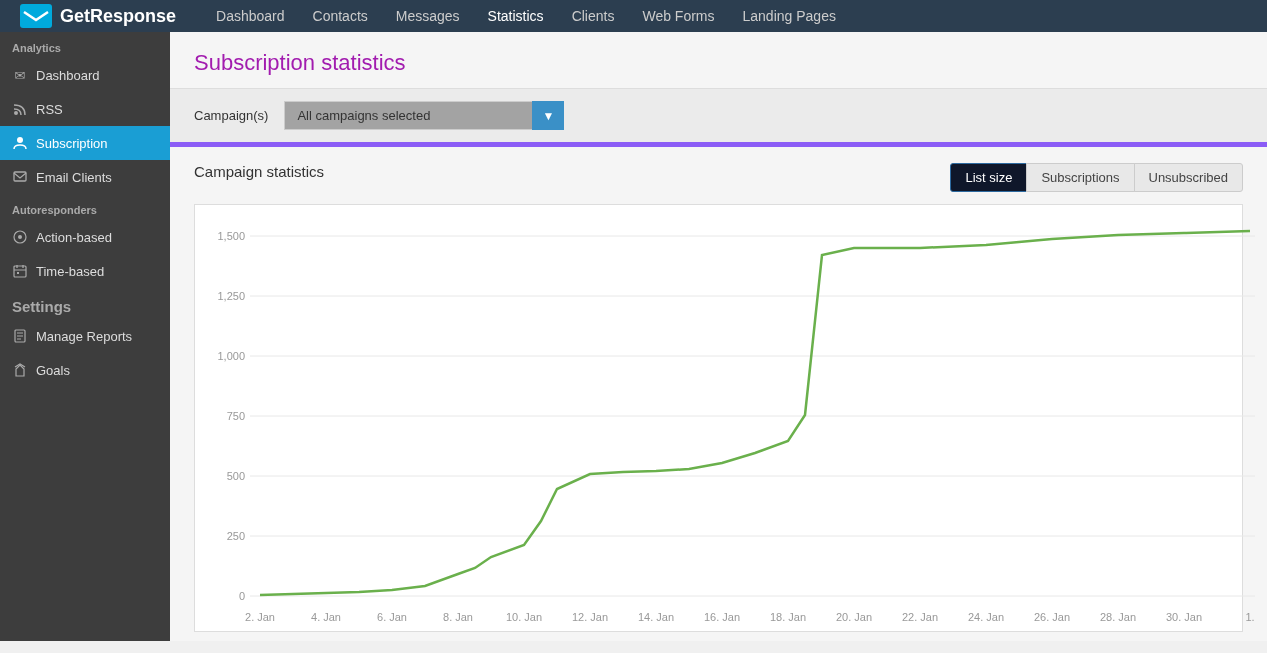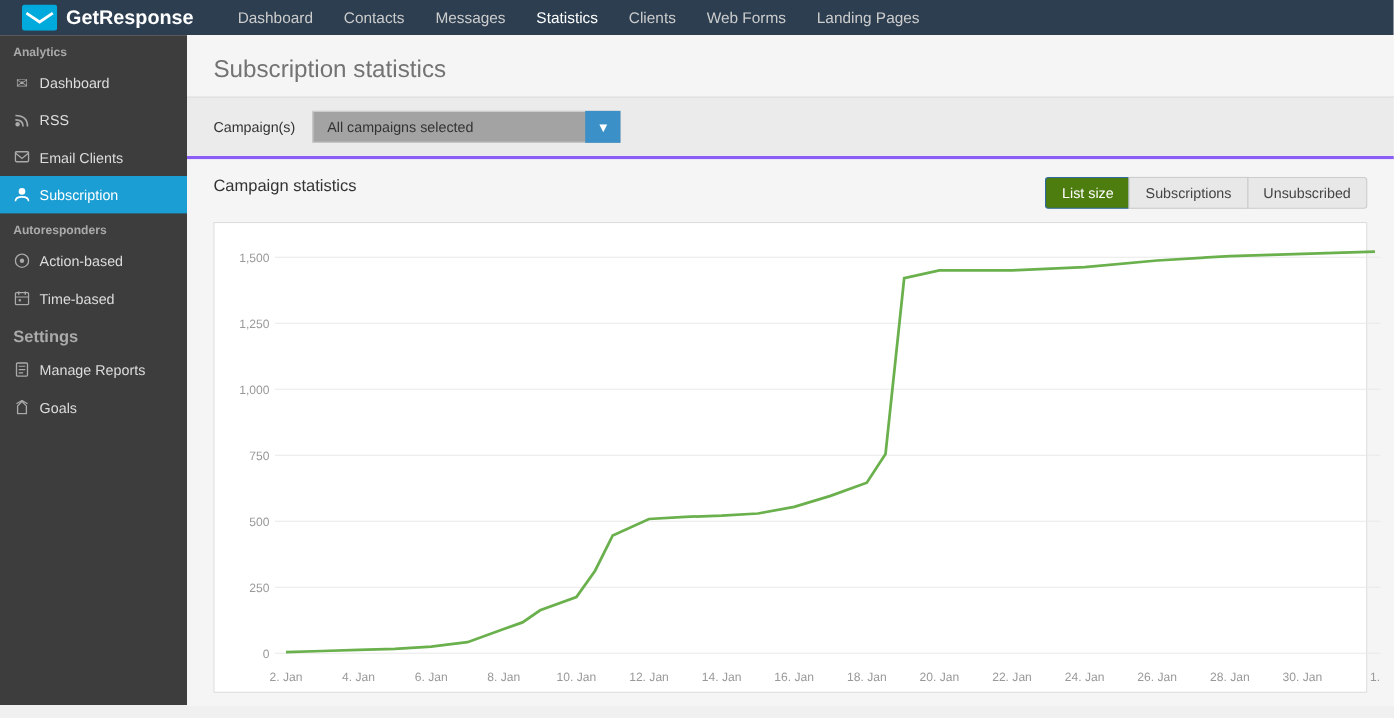--- a/index.html
+++ b/index.html
@@ -100,34 +100,34 @@
       background: #f5f5f5;
       overflow-y: auto;
     }
 
     
     .page-header {
       background: #f5f5f5;
       padding: 18px 24px 12px;
     }
     .page-title {
-      color: #737373;
+      color: #a21caf;
       font-size: 22px;
       font-weight: normal;
     }
 
     
     .filter-bar {
       background: #ebebeb;
       padding: 12px 24px;
       display: flex;
       align-items: center;
       gap: 16px;
       border-top: 1px solid #ddd;
-      border-bottom: 3px solid #8b5cf6;
+      border-bottom: 5px solid #8b5cf6;
     }
     .filter-label {
       font-size: 13px;
       color: #333;
       white-space: nowrap;
     }
     .filter-select {
       position: relative;
     }
     .filter-select select {
@@ -178,21 +178,21 @@
     .chart-tab {
       padding: 6px 14px;
       border: 1px solid #ccc;
       background: #e8e8e8;
       font-size: 13px;
       color: #444;
       cursor: pointer;
       margin-left: -1px;
     }
     .chart-tab.active {
-      background: #4d7c0f;
+      background: #0f172a;
       color: white;
       border-color: #2d6aa0;
     }
     .chart-tab:first-child {
       border-radius: 3px 0 0 3px;
     }
     .chart-tab:last-child {
       border-radius: 0 3px 3px 0;
     }
 
@@ -259,37 +259,37 @@
     <div class="sidebar-item">
       <span class="item-icon">
         <svg width="14" height="14" viewBox="0 0 14 14">
             <circle cx="3" cy="11" r="2" fill="#aaa"></circle>
             <path d="M1 7 Q8 7 8 13" stroke="#aaa" fill="none" stroke-width="1.5"></path>
             <path d="M1 3 Q12 3 12 13" stroke="#aaa" fill="none" stroke-width="1.5"></path>
           </svg>
       </span>
       <span>RSS</span>
     </div>
+    <div class="sidebar-item active">
+      <span class="item-icon">
+        <svg width="14" height="14" viewBox="0 0 14 14">
+            <circle cx="7" cy="4" r="3" fill="white"></circle>
+            <path d="M1 13 Q1 9 7 9 Q13 9 13 13" stroke="white" fill="none" stroke-width="1.5"></path>
+          </svg>
+      </span>
+      <span>Subscription</span>
+    </div>
     <div class="sidebar-item">
       <span class="item-icon">
         <svg width="14" height="14" viewBox="0 0 14 14">
             <rect x="1" y="2" width="12" height="9" rx="1" stroke="#aaa" fill="none" stroke-width="1.3"></rect>
             <polyline points="1,3 7,8 13,3" stroke="#aaa" fill="none" stroke-width="1.2"></polyline>
           </svg>
       </span>
       <span>Email Clients</span>
-    </div>
-    <div class="sidebar-item active">
-      <span class="item-icon">
-        <svg width="14" height="14" viewBox="0 0 14 14">
-            <circle cx="7" cy="4" r="3" fill="white"></circle>
-            <path d="M1 13 Q1 9 7 9 Q13 9 13 13" stroke="white" fill="none" stroke-width="1.5"></path>
-          </svg>
-      </span>
-      <span>Subscription</span>
     </div>
 
     <div class="sidebar-section-label">Autoresponders</div>
 
     <div class="sidebar-item">
       <span class="item-icon">
         <svg width="14" height="14" viewBox="0 0 14 14">
             <circle cx="7" cy="7" r="6" stroke="#aaa" fill="none" stroke-width="1.2"></circle>
             <circle cx="7" cy="7" r="2" fill="#aaa"></circle>
           </svg>

